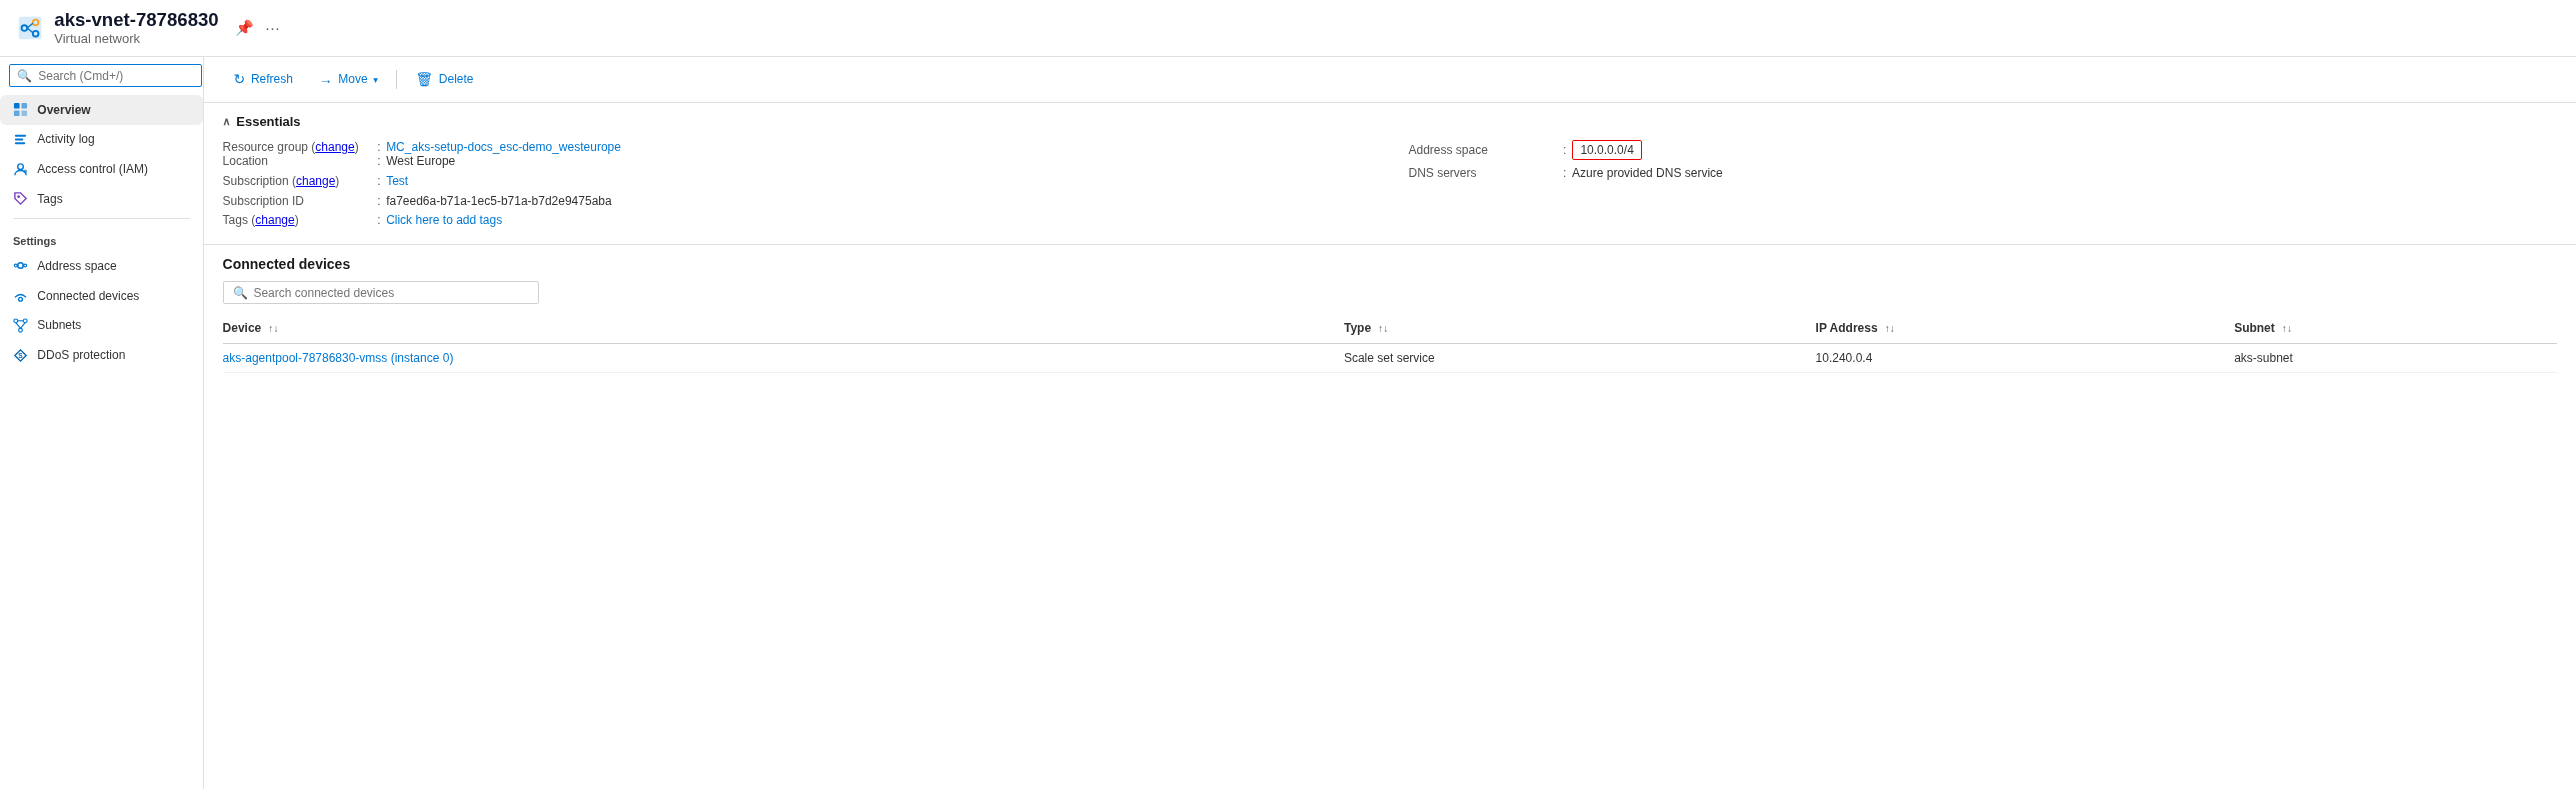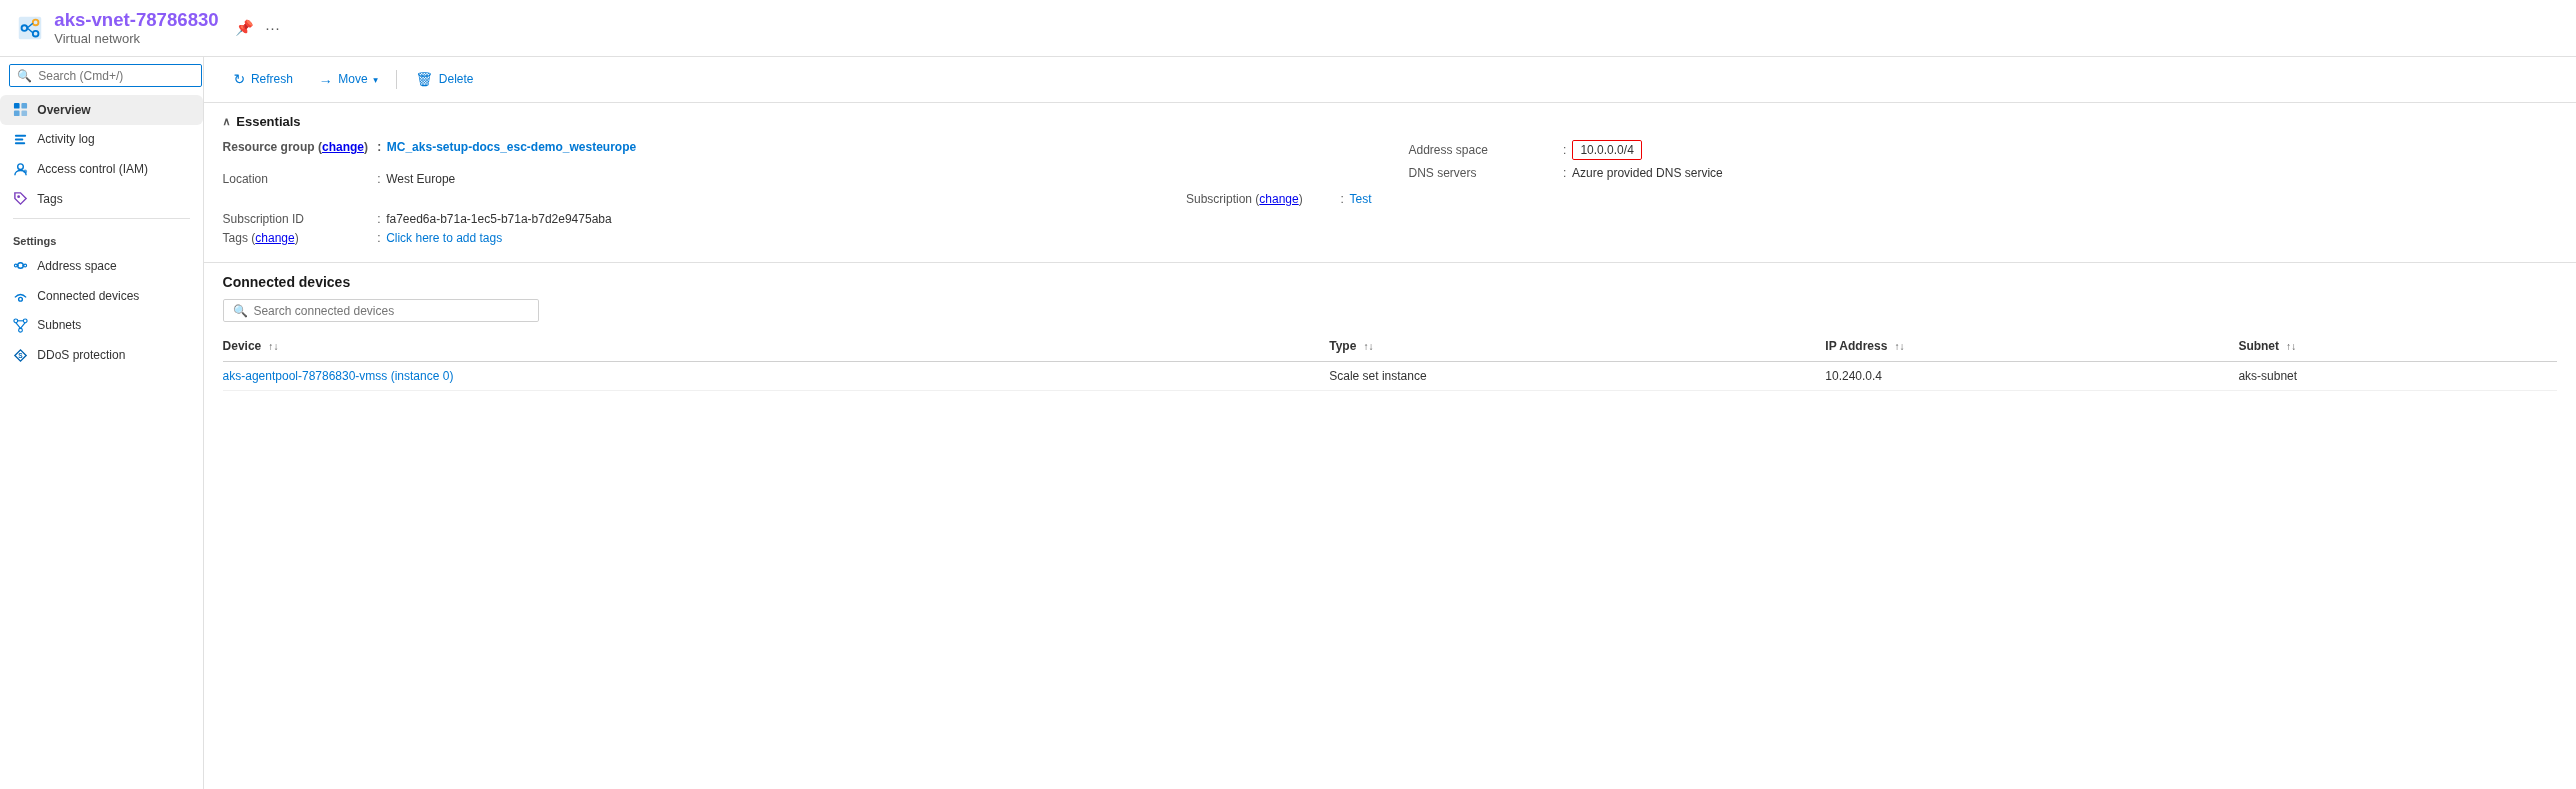--- a/index.html
+++ b/index.html
@@ -13,21 +13,21 @@
       border-bottom: 0.9px solid #e0e0e0;
       background: #fff;
       gap: 9.3px;
     }
     .resource-icon {
       width: 30px; height: 30px;
       display: flex; align-items: center; justify-content: center;
     }
     .resource-icon svg { width: 30px; height: 30px; }
     .header-title-block { display: flex; flex-direction: column; }
-    .resource-title { font-size: 18.6px; font-weight: 600; color: #8b5cf6; }
+    .resource-title { font-size: 18.6px; font-weight: 600; color: #0f172a; }
     .resource-subtitle { font-size: 13px; color: #666; }
     .header-actions { display: flex; align-items: center; gap: 11px; margin-left: 7.4px; }
     .pin-icon, .more-icon { color: #555; font-size: 15px; cursor: pointer; }
 
     
     .main-layout { display: flex; flex: 1; overflow: hidden; }
 
     
     .sidebar {
       width: 204px;
@@ -340,33 +340,33 @@
 
     <div class="essentials-section">
       <div class="section-header">
         <span class="chevron">∧</span>
         <span>Essentials</span>
       </div>
       <div class="essentials-grid">
 
         <div>
 
-          <div class="essentials-row" style="margin-bottom:18px;font-weight:bold;">
+          <div class="essentials-row" style="margin-bottom:0;">
             <span class="essentials-label">Resource group (<a href="#">change</a>)</span>
             <span class="essentials-colon">:</span>
             <span class="essentials-value"><a href="#">MC_aks-setup-docs_esc-demo_westeurope</a></span>
           </div>
 
           <div class="essentials-row" style="margin-bottom:5.6px;">
             <span class="essentials-label">Location</span>
             <span class="essentials-colon">:</span>
             <span class="essentials-value">West Europe</span>
           </div>
 
-          <div class="essentials-row" style="margin-bottom:5.6px;justify-content:flex-end;">
+          <div class="essentials-row" style="margin-bottom:5.6px;">
             <span class="essentials-label">Subscription (<a href="#">change</a>)</span>
             <span class="essentials-colon">:</span>
             <span class="essentials-value"><a href="#">Test</a></span>
           </div>
 
           <div class="essentials-row" style="margin-bottom:5.6px;">
             <span class="essentials-label">Subscription ID</span>
             <span class="essentials-colon">:</span>
             <span class="essentials-value">fa7eed6a-b71a-1ec5-b71a-b7d2e9475aba</span>
           </div>
@@ -424,21 +424,21 @@
               <span>Subnet</span>
               <span class="sort-arrows">↑↓</span>
             </th>
           </tr>
         </thead>
         <tbody>
           <tr class="table-row">
             <td>
               <a href="#">aks-agentpool-78786830-vmss (instance 0)</a>
             </td>
-            <td>Scale set instance</td>
+            <td>Scale set service</td>
             <td>10.240.0.4</td>
             <td>aks-subnet</td>
           </tr>
         </tbody>
       </table>
     </div>
   </div>
 </div>
 
 

